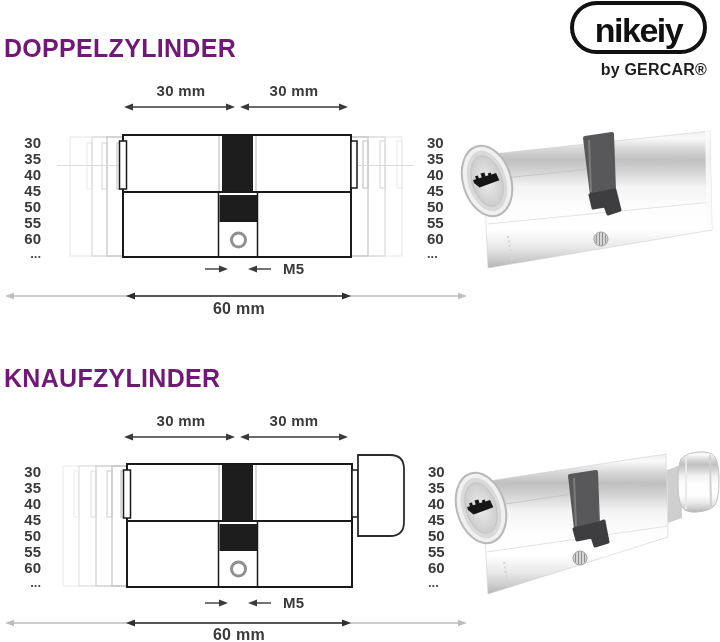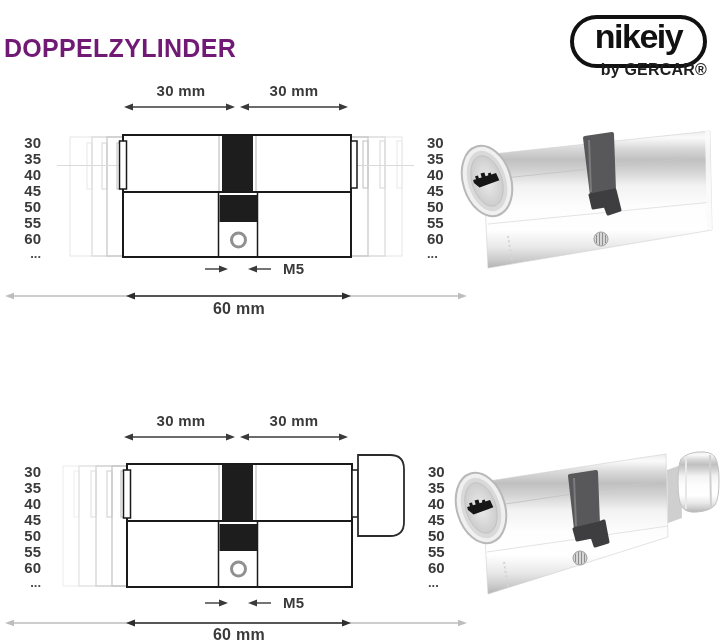--- a/index.html
+++ b/index.html
@@ -7,23 +7,23 @@
     position:relative;width:720px;height:642px;background:#ffffff;overflow:hidden;
     font-family:"Liberation Sans",sans-serif;
   }
   .section-title{
     position:absolute;left:4px;margin:0;
     font-size:25px;font-weight:800;letter-spacing:.3px;color:#701a75;
   }
   #title-doppel{top:34px;}
   #title-knauf{top:364px;}
   .logo-pill{
-    position:absolute;left:570px;top:15px;width:129px;height:45px;
+    position:absolute;left:570px;top:1px;width:129px;height:45px;
     border:4px solid #111;border-radius:27px;
-    display:flex;align-items:flex-start;justify-content:center;
+    display:flex;align-items:flex-end;justify-content:center;
   }
   .logo-text{
     font-size:34px;font-weight:800;letter-spacing:-1.5px;color:#111;line-height:1;
     padding-bottom:3px;
   }
   .logo-byline{
     position:absolute;left:570px;top:61px;width:137px;text-align:right;
     font-size:16px;font-weight:700;letter-spacing:.2px;color:#1d1d1d;
   }
   svg{position:absolute;display:block;}
@@ -180,20 +180,21 @@
       <line x1="155.5" y1="117" x2="155.5" y2="125" stroke="#8e8e8e" stroke-width="1"></line>
     </g>
     <g transform="translate(37,63) rotate(-17)">
       <ellipse rx="24" ry="36" fill="#f0f0f0" stroke="#b8b8b8" stroke-width="2"></ellipse>
       <ellipse rx="19" ry="31" fill="#d9d9d9"></ellipse>
       <ellipse rx="15" ry="26" fill="url(#face1)" stroke="#bfbfbf" stroke-width=".8"></ellipse>
       <path d="M -13,-2 L -13,-5 L -10,-5 L -10,-8 L -7,-8 L -7,-5 L -4,-5 L -4,-9 L 0,-9 L 0,-5 L 3,-5 L 3,-7 L 6,-7 L 6,-5 L 11,-5 L 12,3 L -9,4 Z" fill="#161616"></path>
     </g>
   </svg>
 
+  <h2 class="section-title" id="title-knauf">KNAUFZYLINDER</h2>
 
   <svg id="diagram-knauf" width="470" height="237" viewBox="0 405 470 237">
     <g class="ghost">
       <rect x="63" y="466" width="64" height="120" stroke="#f0f0f0" stroke-width="1.3"></rect>
       <rect x="74" y="471" width="5" height="46" stroke="#f0f0f0" stroke-width="1.2"></rect>
       <rect x="79" y="466" width="48" height="120" stroke="#e3e3e3" stroke-width="1.3"></rect>
       <rect x="91" y="471" width="5" height="46" stroke="#e3e3e3" stroke-width="1.2"></rect>
       <rect x="96" y="466" width="31" height="120" stroke="#d5d5d5" stroke-width="1.3"></rect>
       <rect x="107" y="471" width="5" height="46" stroke="#d5d5d5" stroke-width="1.2"></rect>
       <rect x="112" y="466" width="15" height="120" stroke="#c6c6c6" stroke-width="1.3"></rect>

